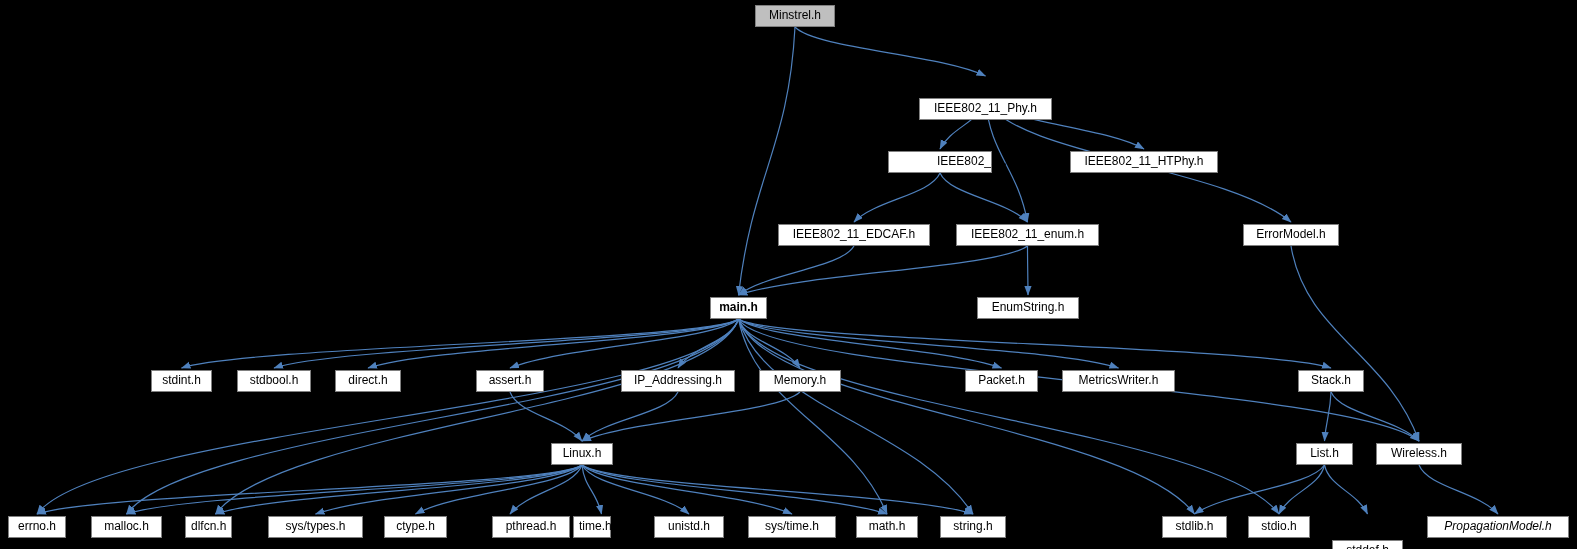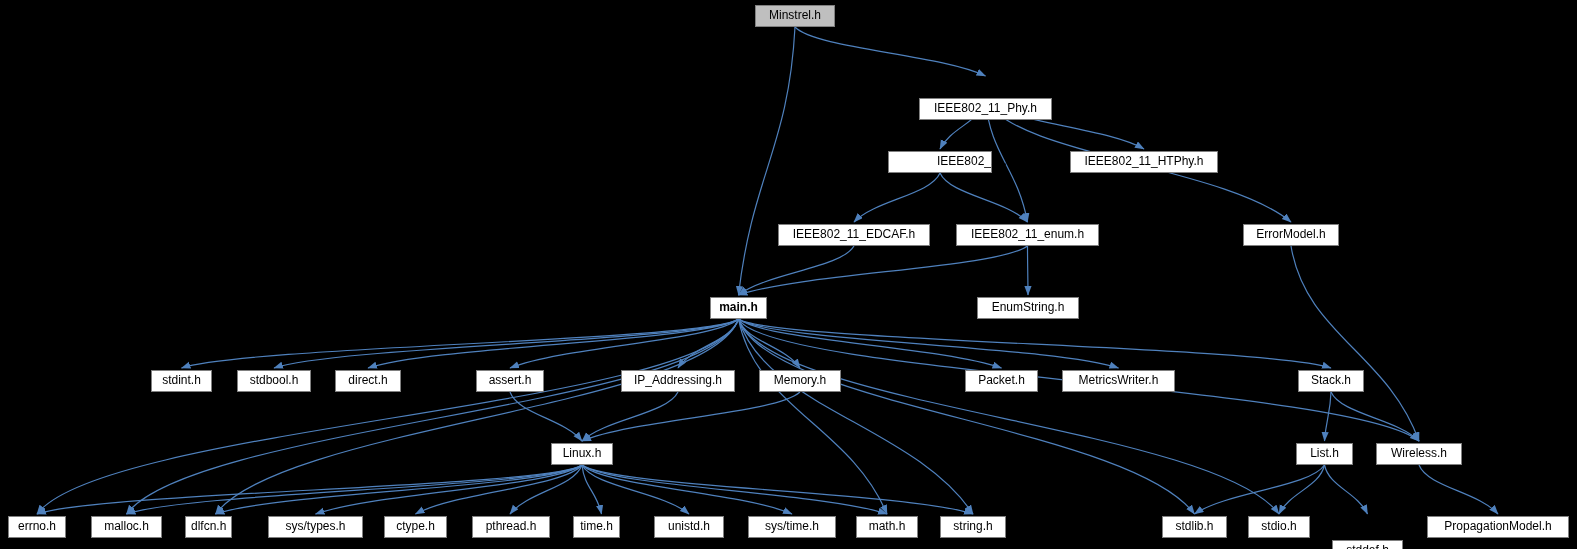--- a/index.html
+++ b/index.html
@@ -93,24 +93,24 @@
       <div class="node" style="left: 1062px; top: 370px; width: 113px;">MetricsWriter.h</div>
       <div class="node" style="left: 1298px; top: 370px; width: 66px;">Stack.h</div>
       <div class="node" style="left: 551px; top: 443px; width: 62px;">Linux.h</div>
       <div class="node" style="left: 1296px; top: 443px; width: 57px;">List.h</div>
       <div class="node" style="left: 1376px; top: 443px; width: 86px;">Wireless.h</div>
       <div class="node" style="left: 8px; top: 516px; width: 58px;">errno.h</div>
       <div class="node" style="left: 91px; top: 516px; width: 71px;">malloc.h</div>
       <div class="node" style="left: 185px; top: 516px; width: 47px;">dlfcn.h</div>
       <div class="node" style="left: 268px; top: 516px; width: 95px;">sys/types.h</div>
       <div class="node" style="left: 384px; top: 516px; width: 63px;">ctype.h</div>
-      <div class="node" style="left: 472px; top: 516px; width: 78px;">pthread.h</div>
-      <div class="node" style="left: 573px; top: 516px; width: 47px;">time.h</div>
+      <div class="node" style="left: 492px; top: 516px; width: 78px;">pthread.h</div>
+      <div class="node" style="left: 573px; top: 516px; width: 38px;">time.h</div>
       <div class="node" style="left: 654px; top: 516px; width: 70px;">unistd.h</div>
       <div class="node" style="left: 748px; top: 516px; width: 88px;">sys/time.h</div>
       <div class="node" style="left: 856px; top: 516px; width: 62px;">math.h</div>
       <div class="node" style="left: 940px; top: 516px; width: 66px;">string.h</div>
       <div class="node" style="left: 1162px; top: 516px; width: 65px;">stdlib.h</div>
       <div class="node" style="left: 1248px; top: 516px; width: 62px;">stdio.h</div>
       <div class="node" style="left: 1332px; top: 516px; width: 71px; margin-top: 24px;">stddef.h</div>
-      <div class="node" style="left: 1427px; top: 516px; width: 142px;">PropagationModel.h</div>
+      <div class="node" style="left: 1427px; top: 516px; width: 142px; font-style: italic;">PropagationModel.h</div>
     </div>
 </div>
 
 </body></html>

